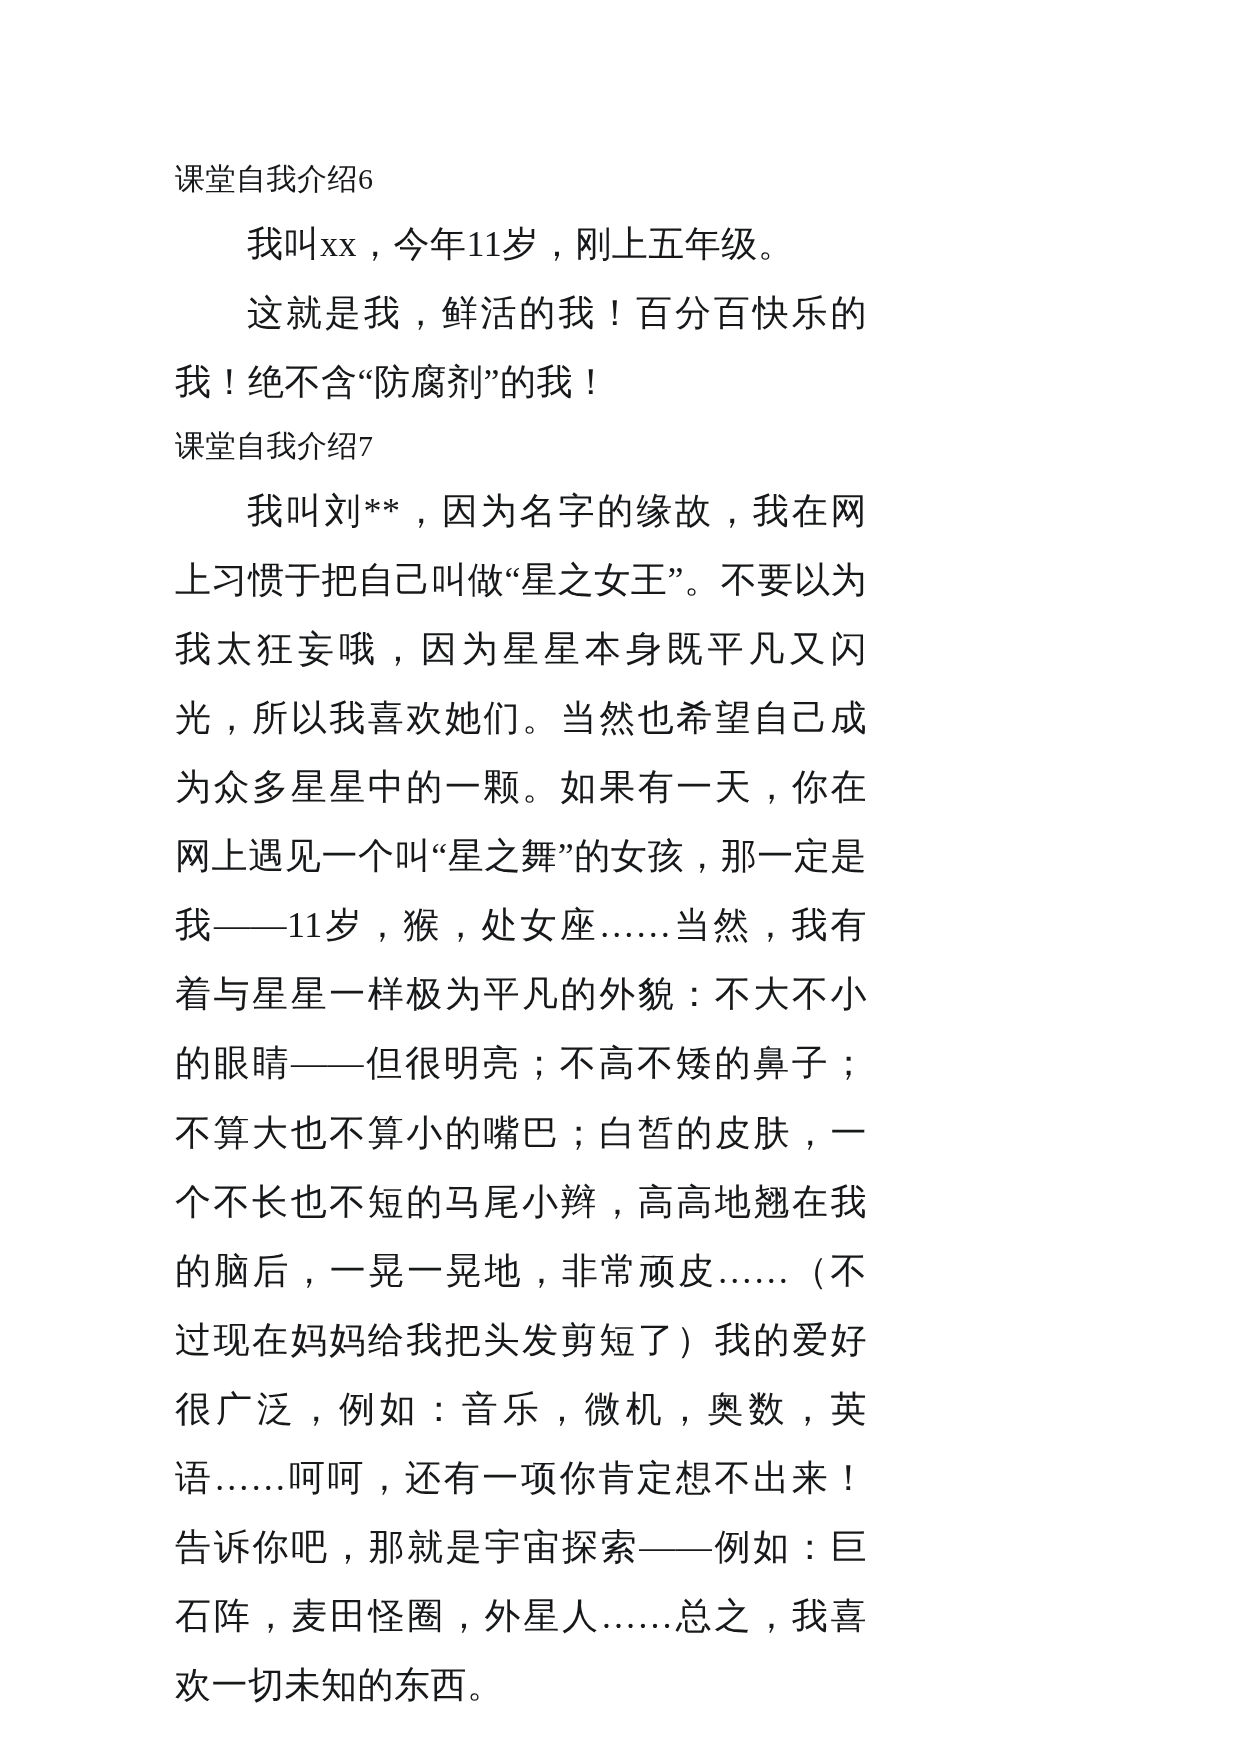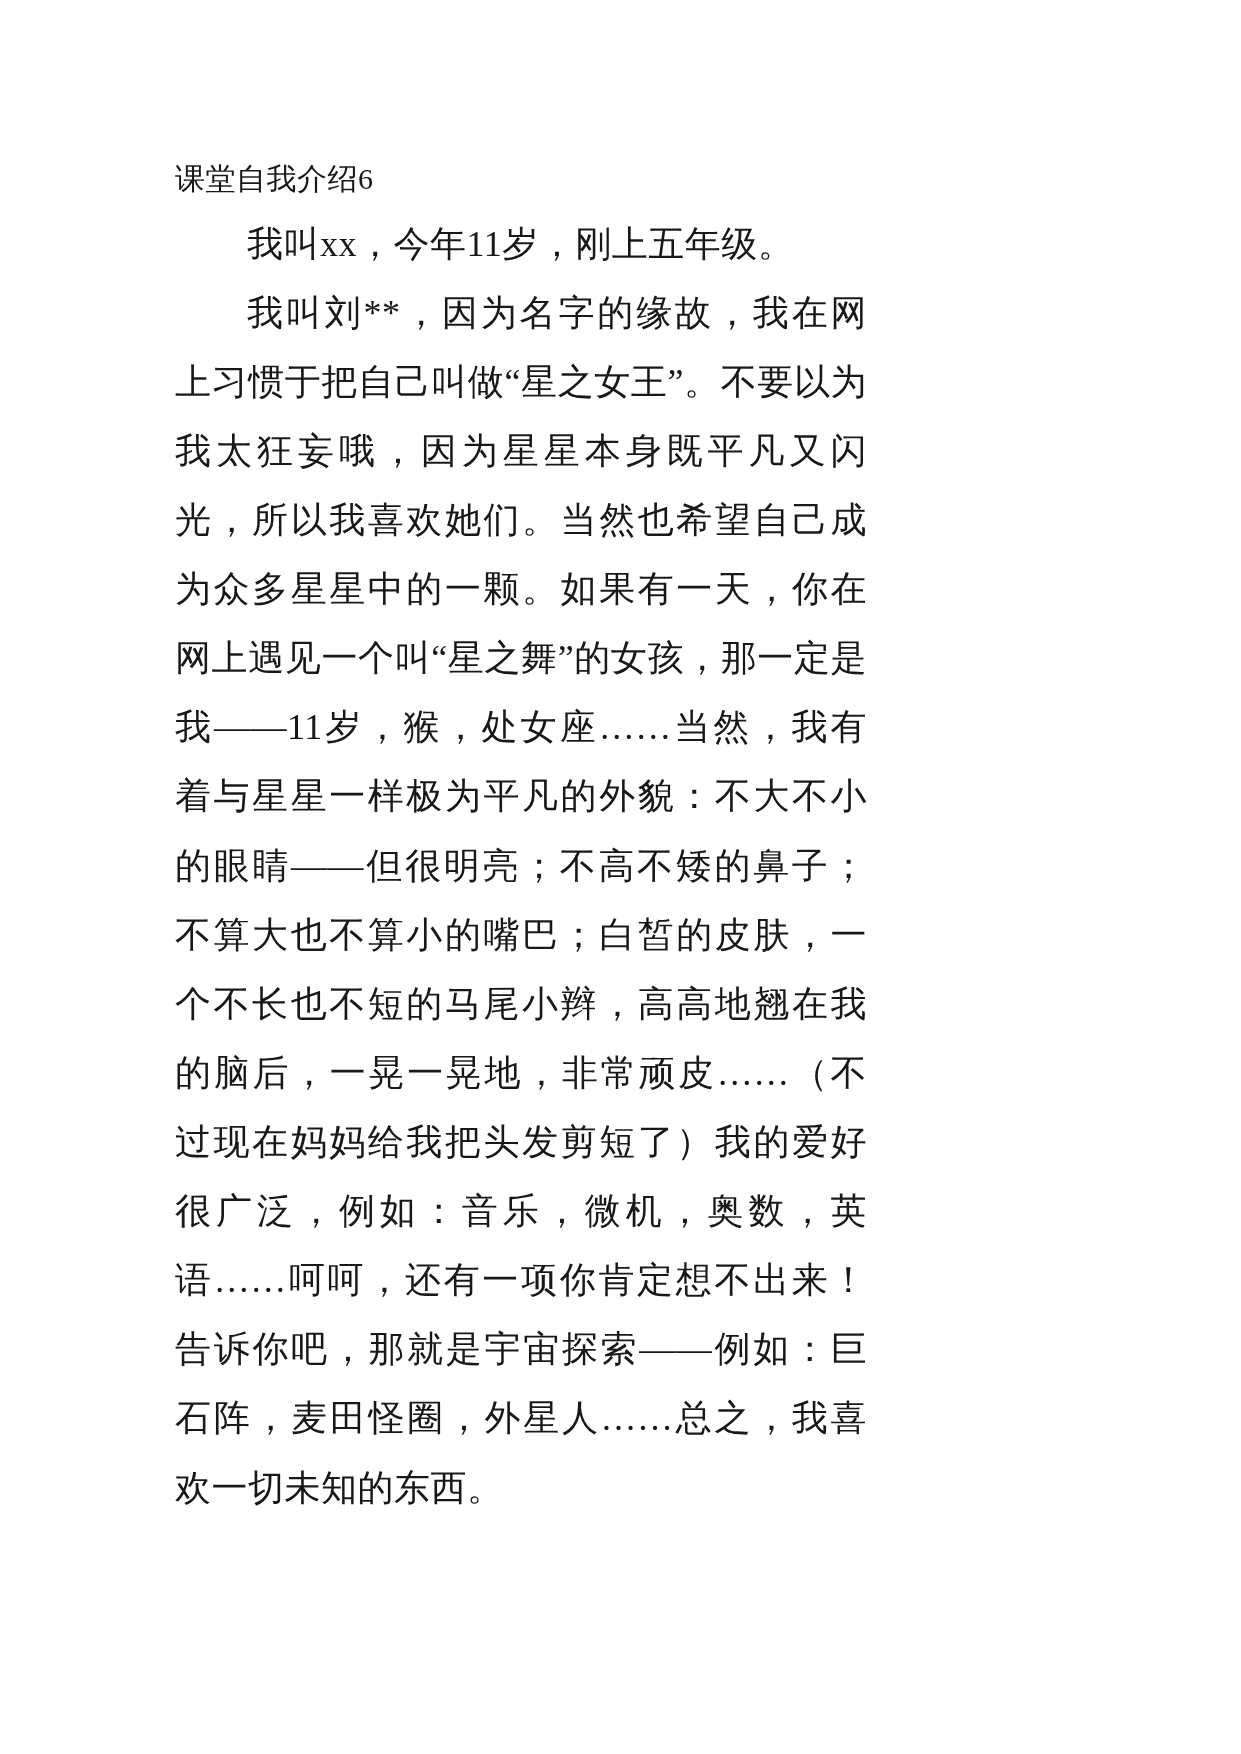--- a/index.html
+++ b/index.html
@@ -50,20 +50,22 @@
 </style>
 </head>
 <body>
 
 <div class="page">
   <div class="doc-body">
 
     <div class="block">
       <p class="heading">课堂自我介绍6</p>
       <p class="para">我叫xx，今年11岁，刚上五年级。</p>
+      <p class="para">这就是我，鲜活的我！百分百快乐的我！绝不含“防腐剂”的我！</p>
     </div>
 
     <div class="block">
+      <p class="heading">课堂自我介绍7</p>
       <p class="para">我叫刘**，因为名字的缘故，我在网上习惯于把自己叫做“星之女王”。不要以为我太狂妄哦，因为星星本身既平凡又闪光，所以我喜欢她们。当然也希望自己成为众多星星中的一颗。如果有一天，你在网上遇见一个叫“星之舞”的女孩，那一定是我——11岁，猴，处女座……当然，我有着与星星一样极为平凡的外貌：不大不小的眼睛——但很明亮；不高不矮的鼻子；不算大也不算小的嘴巴；白皙的皮肤，一个不长也不短的马尾小辫，高高地翘在我的脑后，一晃一晃地，非常顽皮……（不过现在妈妈给我把头发剪短了）我的爱好很广泛，例如：音乐，微机，奥数，英语……呵呵，还有一项你肯定想不出来！告诉你吧，那就是宇宙探索——例如：巨石阵，麦田怪圈，外星人……总之，我喜欢一切未知的东西。</p>
     </div>
 
   </div>
 </div>
 
 </body></html>

